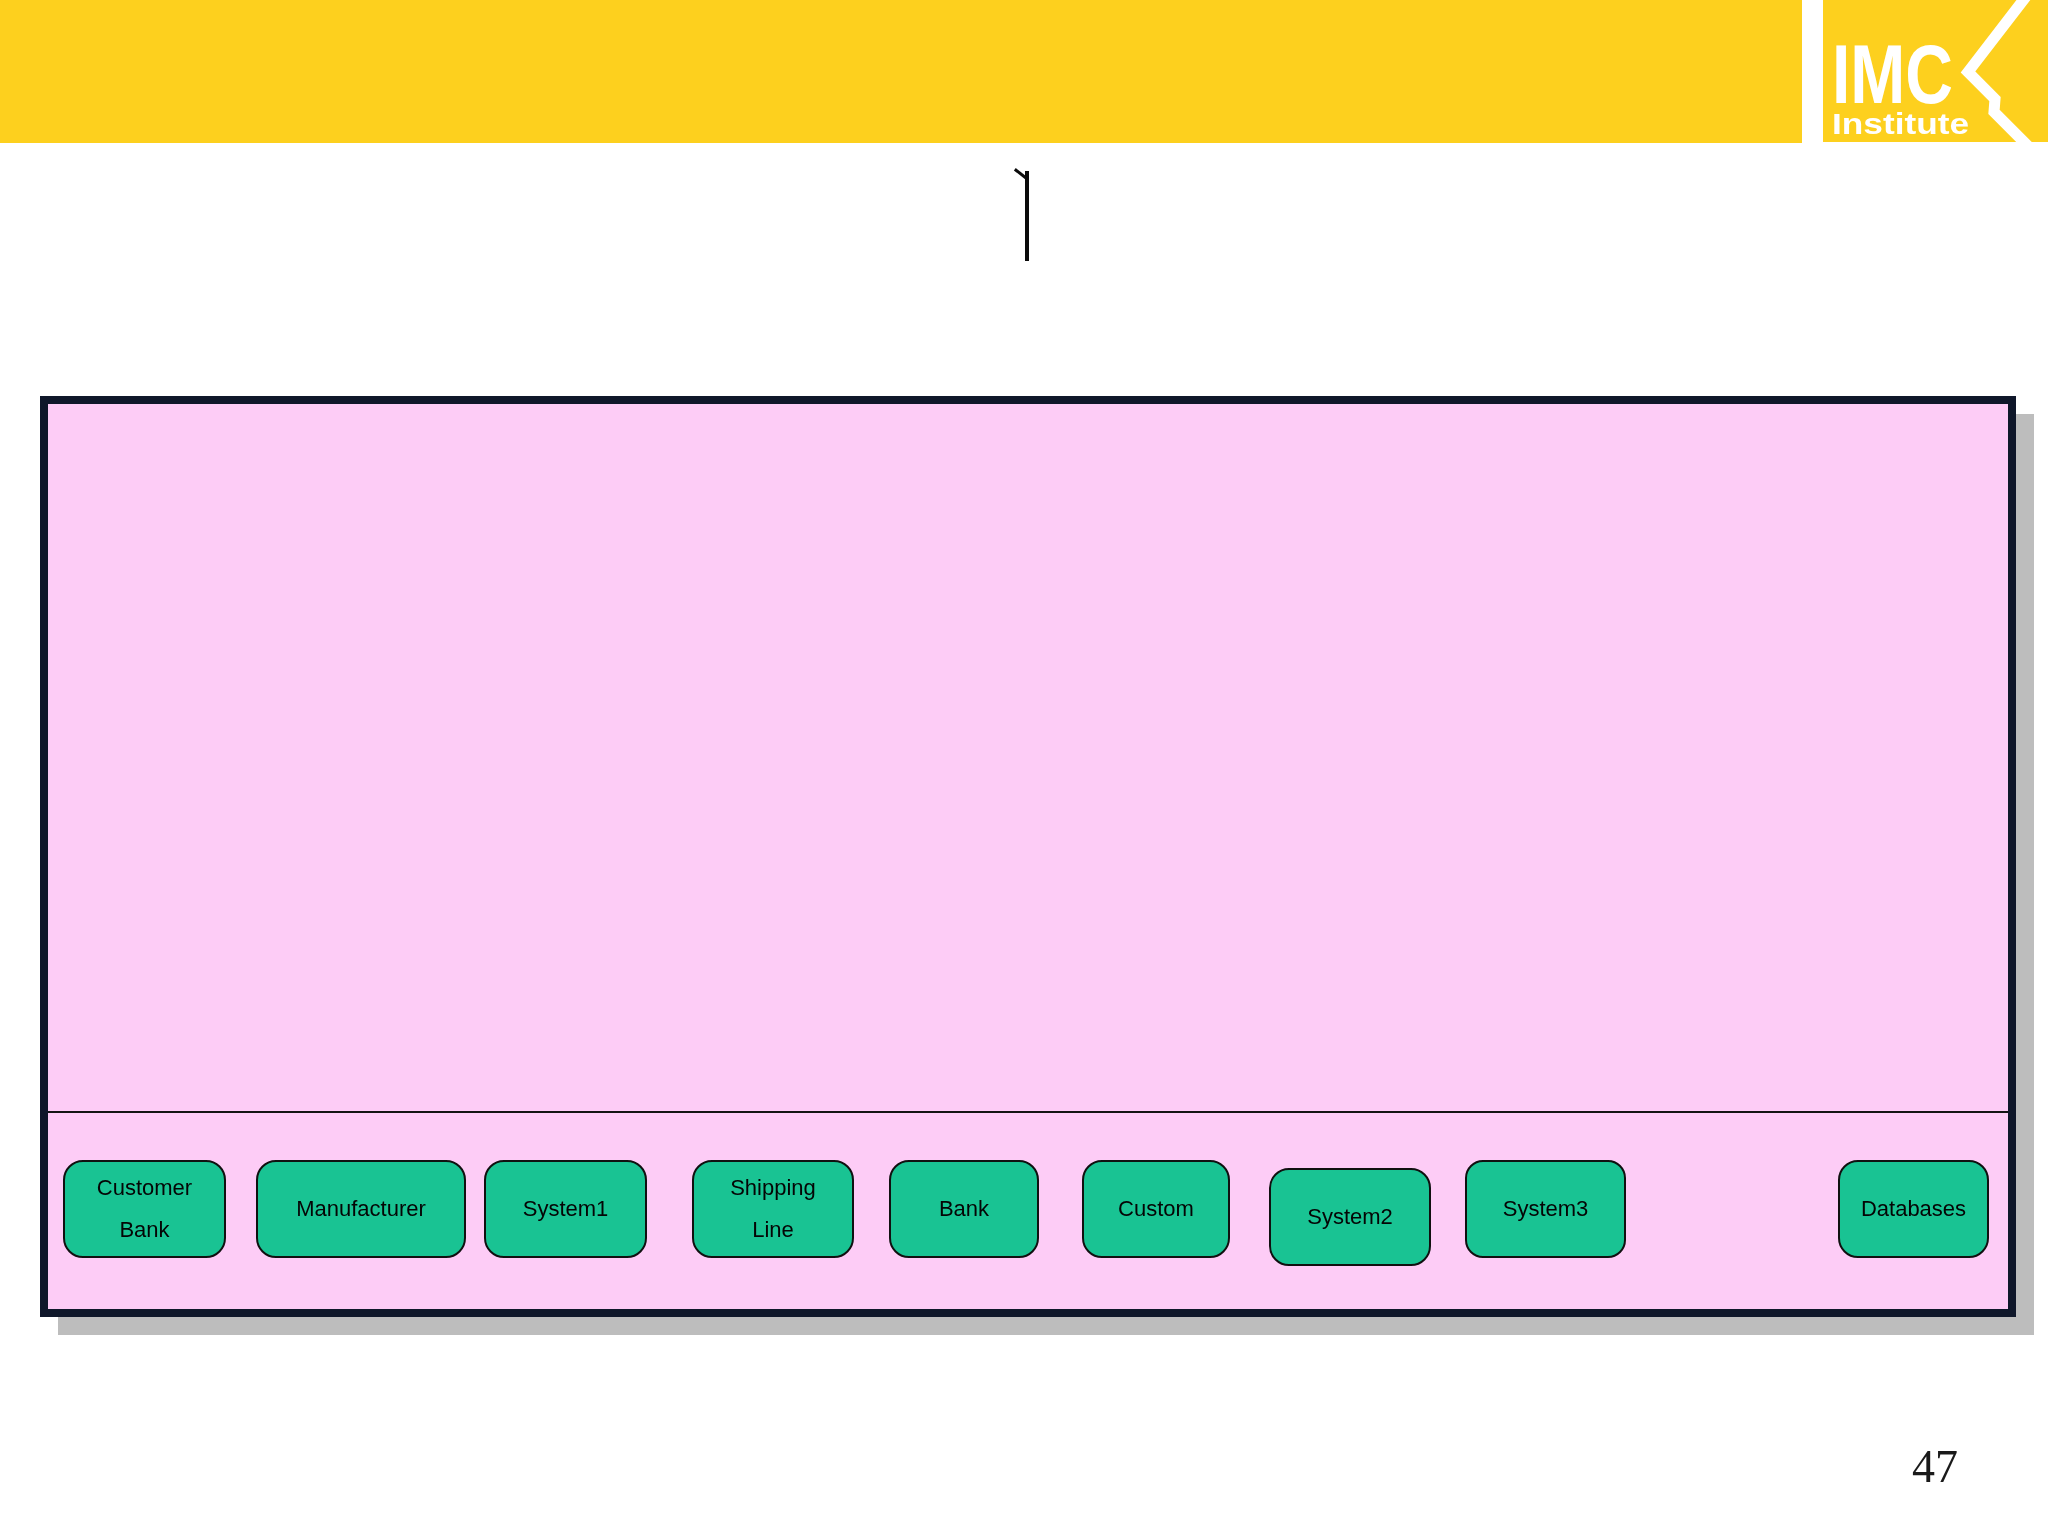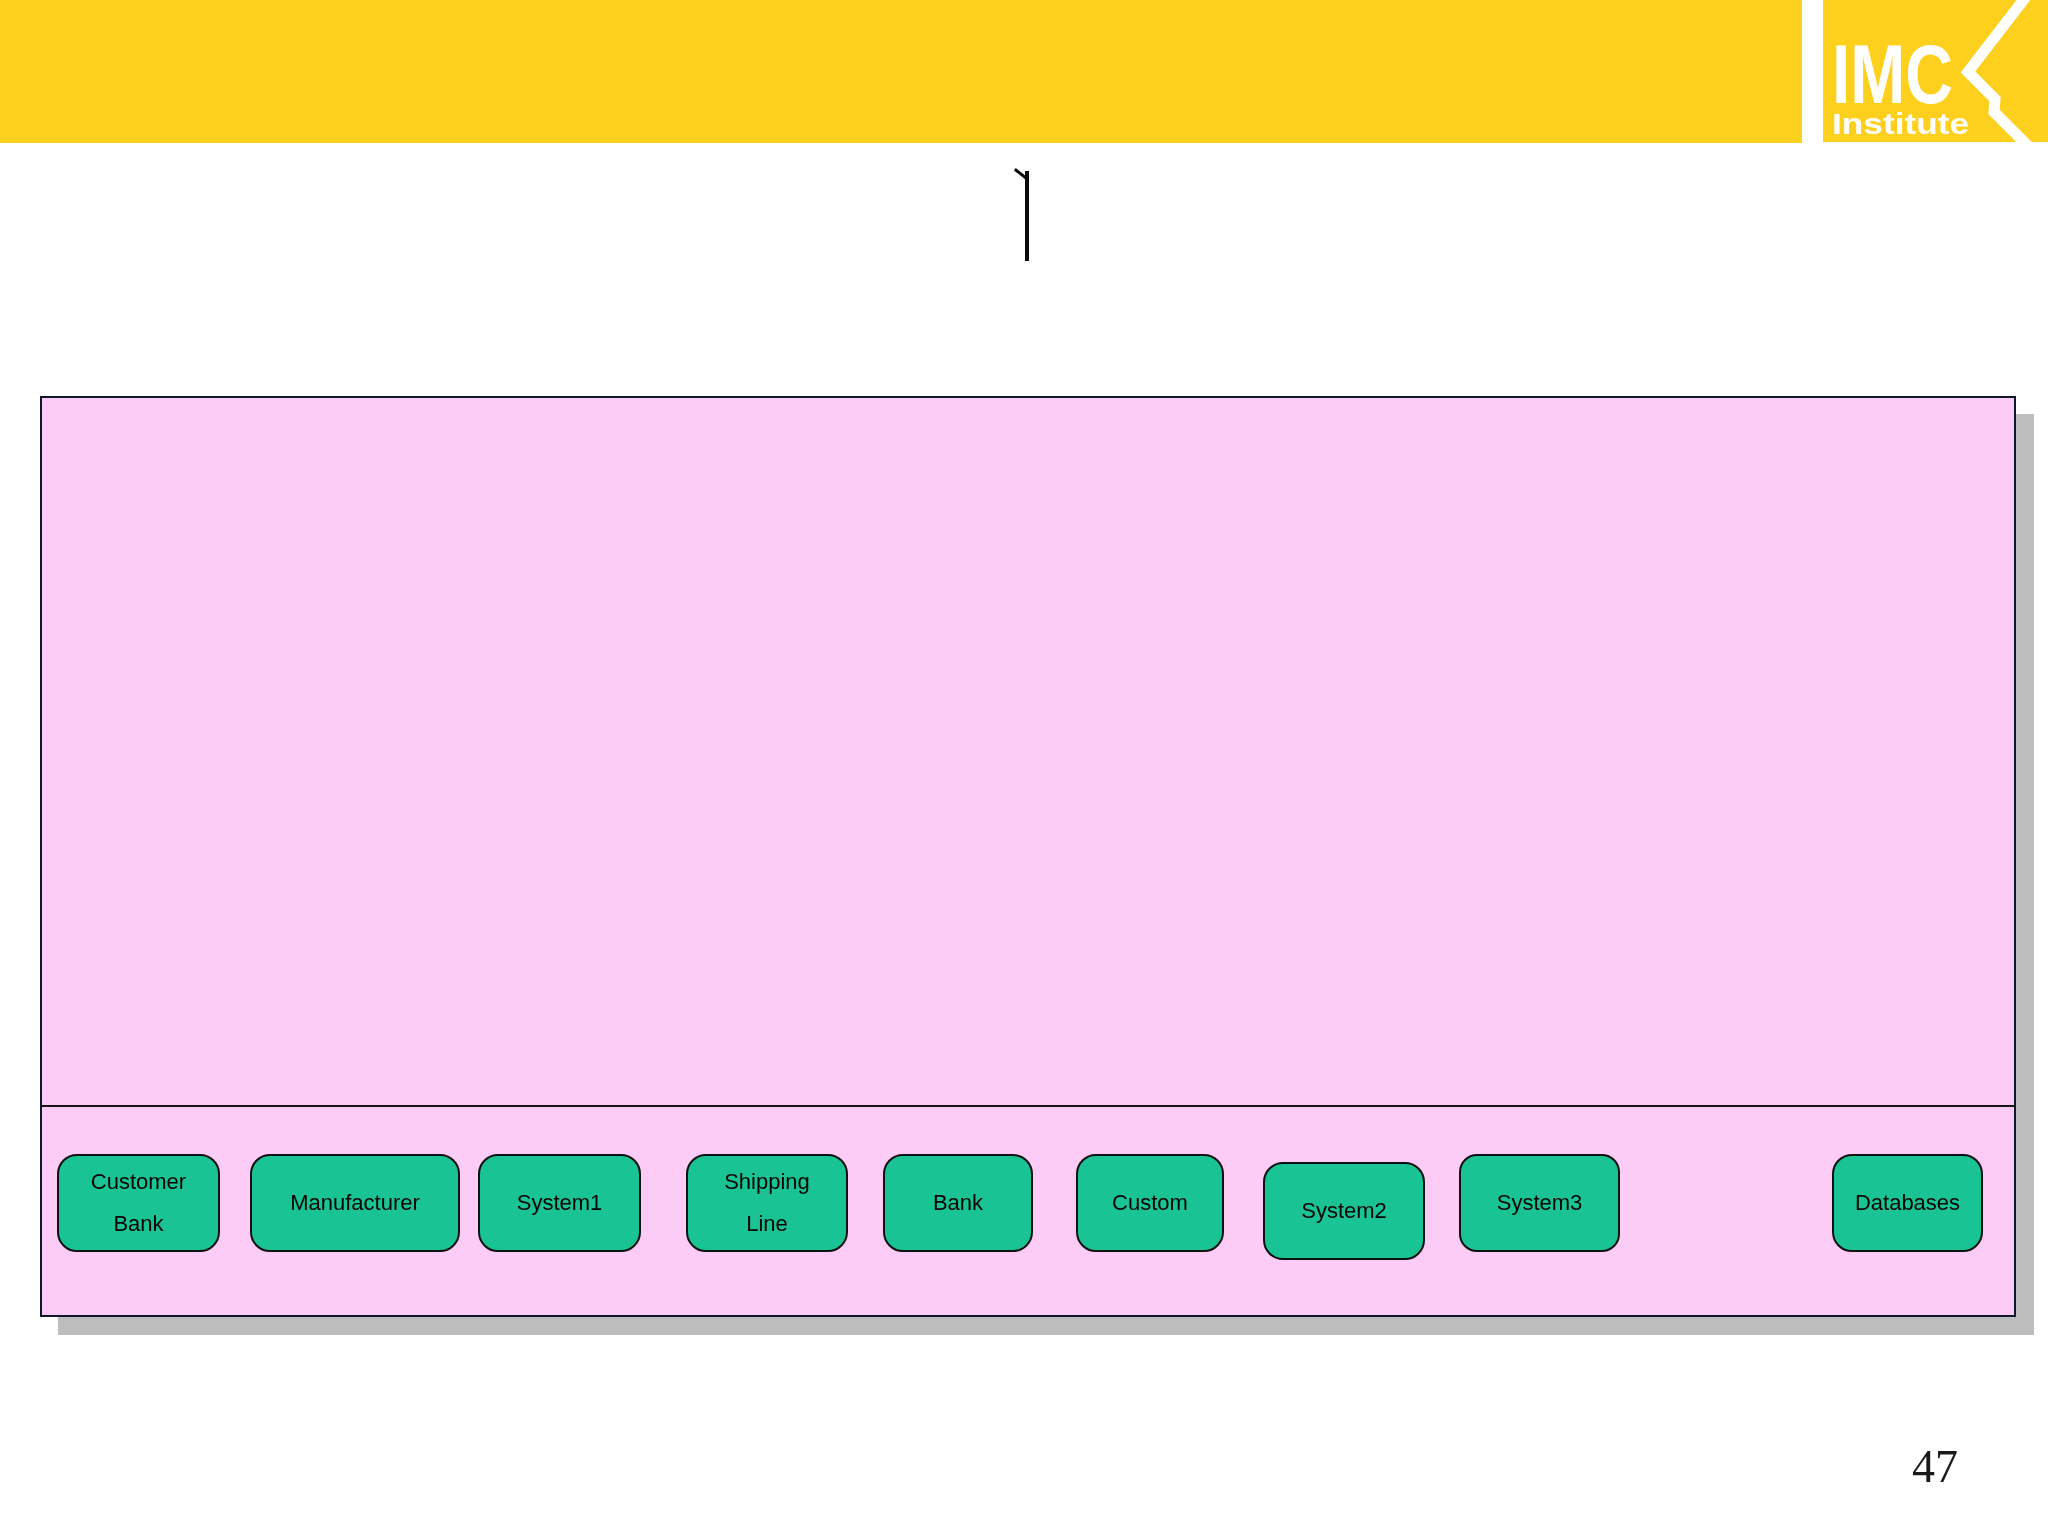--- a/index.html
+++ b/index.html
@@ -54,21 +54,21 @@
     background: #0b0b0b;
     transform: rotate(38deg);
   }
 
   
   .panel {
     position: absolute;
     left: 40px; top: 396px;
     width: 1976px; height: 921px;
     background: #fdccf6;
-    border: 2px solid #0f172a;
+    border: 8px solid #0f172a;
     box-shadow: 18px 18px 0 #bdbdbd;
   }
   .divider {
     position: absolute;
     left: 0; right: 0;
     top: 707px;
     height: 2px;
     background: #141414;
   }
 

